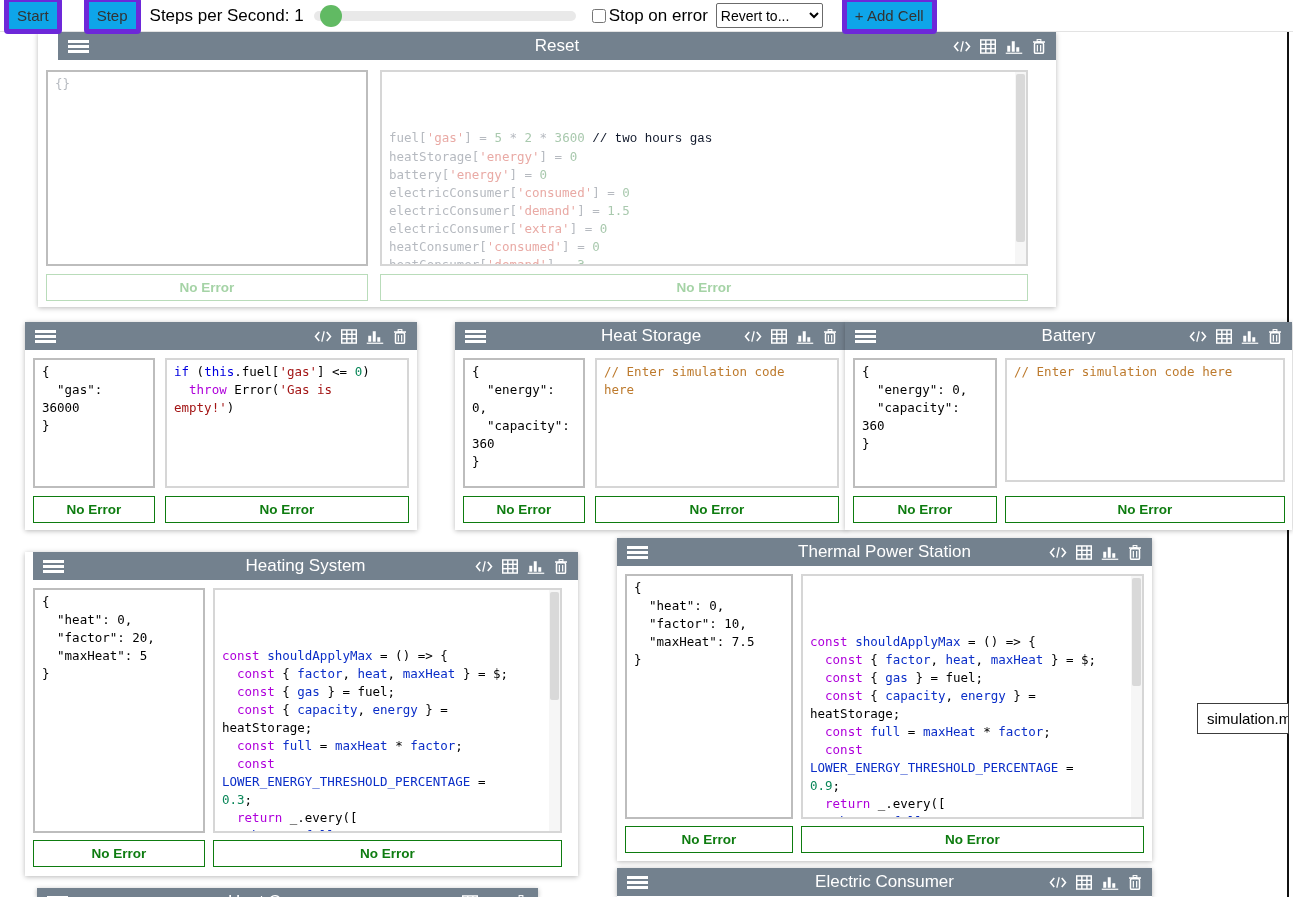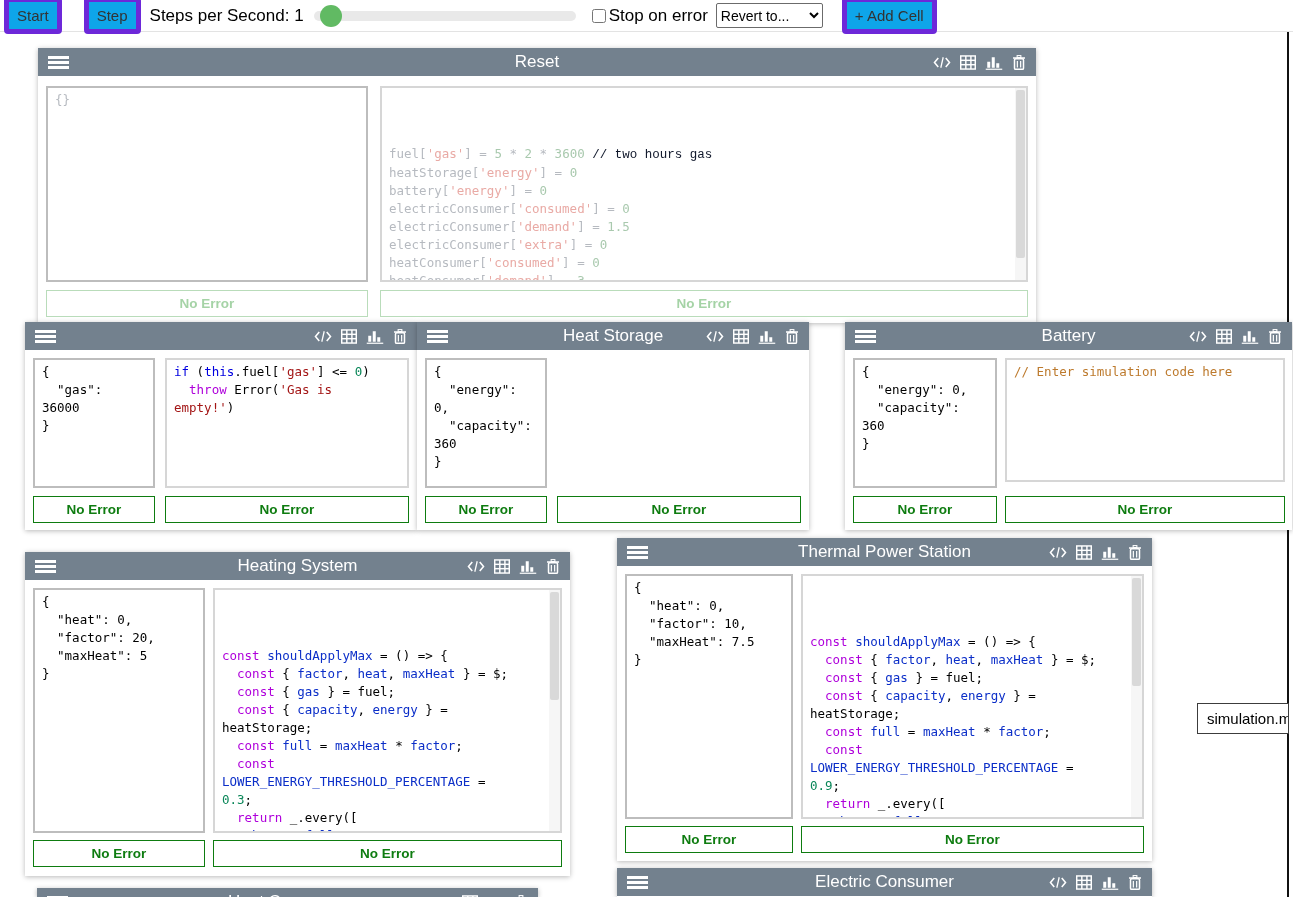--- a/index.html
+++ b/index.html
@@ -91,21 +91,21 @@
     </span>
     <select class="revert-select">
       <option>Revert to...</option>
     </select>
     <button class="tbtn tb-add">+ Add Cell</button>
   </div>
 
   <div class="vdivider"></div>
   <div class="file-tooltip">simulation.m</div>
 
-  <div class="cell" style="left:38px;top:48px;width:998px;height:275px;">
+  <div class="cell" style="left:38px;top:32px;width:998px;height:275px;padding-left:20px;">
     <div class="cell-header">
       <div class="hamburger">
           <span></span>
           <span></span>
           <span></span>
         </div>
       <div class="cell-title">Reset</div>
       <div class="header-icons">
           <span class="hicon">
     <svg width="18" height="15" viewBox="0 0 24 20">
@@ -192,21 +192,21 @@
             </svg>
   </span>
         </div>
     </div>
     <div class="pane pane-state" style="left:8px;top:36px;width:122px;height:130px;"><div><span class="tk-d">{</span></div><div><span class="tk-d">  "gas":</span></div><div><span class="tk-d">36000</span></div><div><span class="tk-d">}</span></div></div>
     <div class="pane pane-code" style="left:140px;top:36px;width:244px;height:130px;"><div><span class="tk-kb">if</span><span class="tk-d"> (</span><span class="tk-kb">this</span><span class="tk-d">.fuel[</span><span class="tk-s">'gas'</span><span class="tk-d">] &lt;= </span><span class="tk-n">0</span><span class="tk-d">)</span></div><div><span class="tk-d">  </span><span class="tk-k">throw</span><span class="tk-d"> Error(</span><span class="tk-s">'Gas is</span></div><div><span class="tk-s">empty!'</span><span class="tk-d">)</span></div></div>
     <div class="errbar" style="left:8px;top:174px;width:122px;">No Error</div>
     <div class="errbar" style="left:140px;top:174px;width:244px;">No Error</div>
   </div>
 
-  <div class="cell" style="left:417px;top:322px;width:392px;height:208px;">
+  <div class="cell" style="left:455px;top:322px;width:392px;height:208px;">
     <div class="cell-header">
       <div class="hamburger">
           <span></span>
           <span></span>
           <span></span>
         </div>
       <div class="cell-title">Heat Storage</div>
       <div class="header-icons">
           <span class="hicon">
     <svg width="18" height="15" viewBox="0 0 24 20">
@@ -237,20 +237,21 @@
               <rect x="3" y="5" width="12" height="14" rx="1.5" fill="none" stroke="#fff" stroke-width="2"></rect>
               <line x1="1" y1="4" x2="17" y2="4" stroke="#fff" stroke-width="2"></line>
               <rect x="6.5" y="0.8" width="5" height="2.6" fill="none" stroke="#fff" stroke-width="1.4"></rect>
               <line x1="6.8" y1="8" x2="6.8" y2="16.5" stroke="#fff" stroke-width="1.6"></line>
               <line x1="11.2" y1="8" x2="11.2" y2="16.5" stroke="#fff" stroke-width="1.6"></line>
             </svg>
   </span>
         </div>
     </div>
     <div class="pane pane-state" style="left:8px;top:36px;width:122px;height:130px;"><div><span class="tk-d">{</span></div><div><span class="tk-d">  "energy":</span></div><div><span class="tk-d">0,</span></div><div><span class="tk-d">  "capacity":</span></div><div><span class="tk-d">360</span></div><div><span class="tk-d">}</span></div></div>
+    <div class="pane pane-code" style="left:140px;top:36px;width:244px;height:130px;"><div><span class="tk-c">// Enter simulation code</span></div><div><span class="tk-c">here</span></div></div>
     <div class="errbar" style="left:8px;top:174px;width:122px;">No Error</div>
     <div class="errbar" style="left:140px;top:174px;width:244px;">No Error</div>
   </div>
 
   <div class="cell" style="left:845px;top:322px;width:447px;height:208px;">
     <div class="cell-header">
       <div class="hamburger">
           <span></span>
           <span></span>
           <span></span>
@@ -291,21 +292,21 @@
             </svg>
   </span>
         </div>
     </div>
     <div class="pane pane-state" style="left:8px;top:36px;width:144px;height:130px;"><div><span class="tk-d">{</span></div><div><span class="tk-d">  "energy": 0,</span></div><div><span class="tk-d">  "capacity":</span></div><div><span class="tk-d">360</span></div><div><span class="tk-d">}</span></div></div>
     <div class="pane pane-code" style="left:160px;top:36px;width:280px;height:124px;"><div><span class="tk-c">// Enter simulation code here</span></div></div>
     <div class="errbar" style="left:8px;top:174px;width:144px;">No Error</div>
     <div class="errbar" style="left:160px;top:174px;width:280px;">No Error</div>
   </div>
 
-  <div class="cell" style="left:25px;top:552px;width:545px;height:324px;">
+  <div class="cell" style="left:25px;top:552px;width:545px;height:324px;padding-left:8px;">
     <div class="cell-header">
       <div class="hamburger">
           <span></span>
           <span></span>
           <span></span>
         </div>
       <div class="cell-title">Heating System</div>
       <div class="header-icons">
           <span class="hicon">
     <svg width="18" height="15" viewBox="0 0 24 20">

